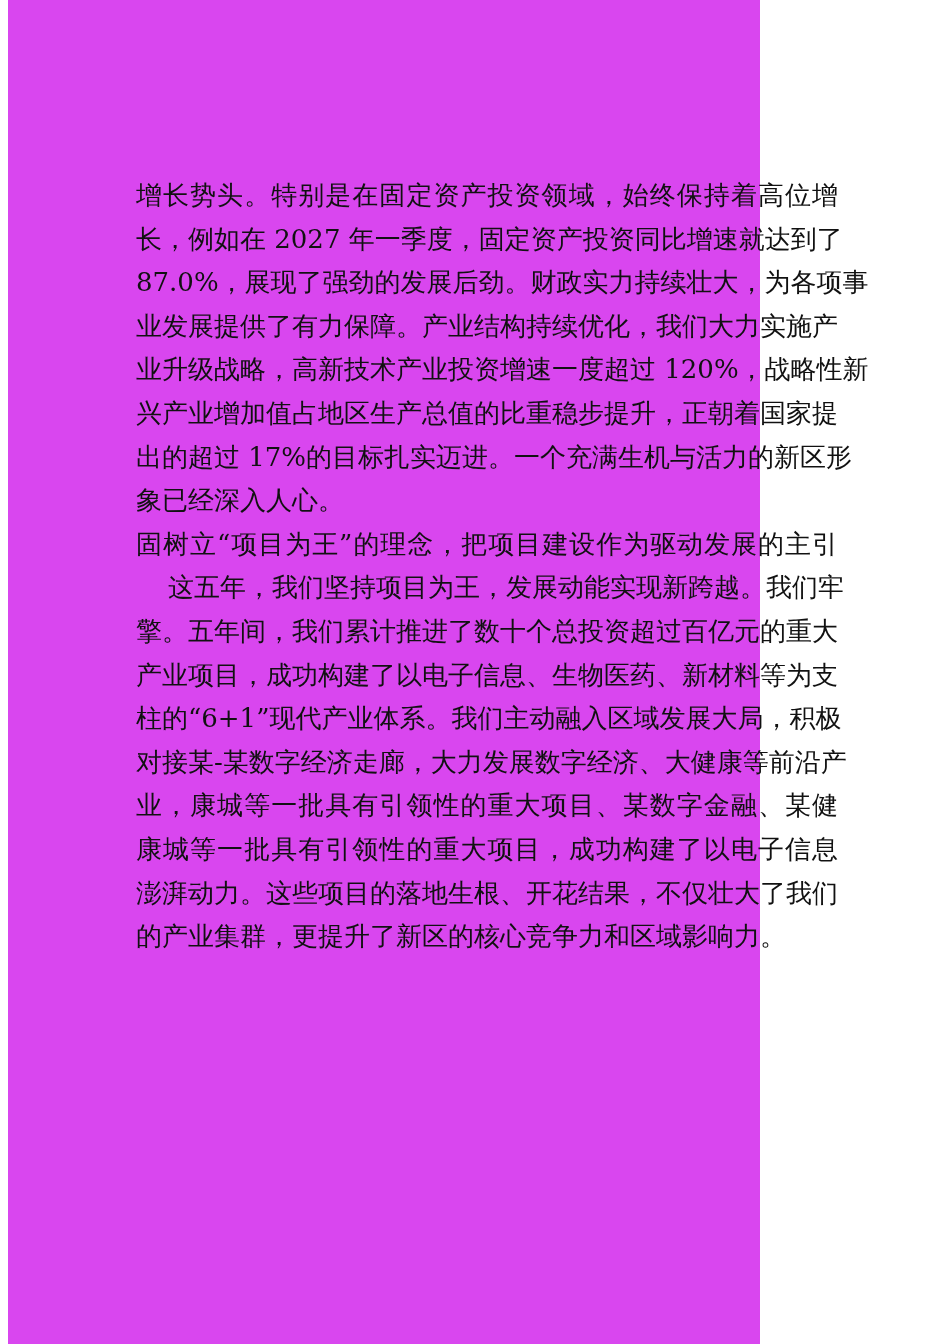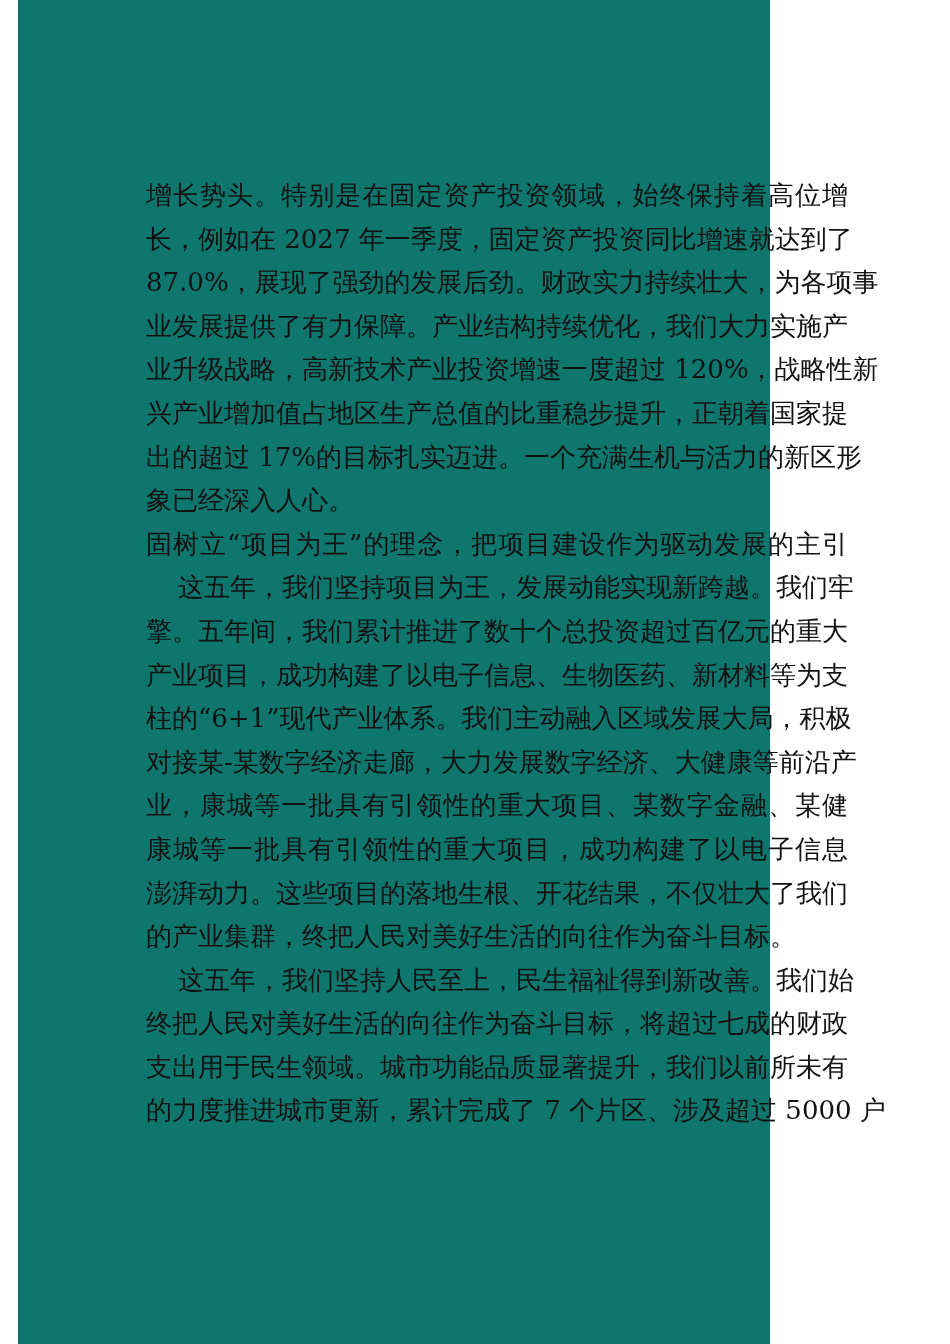--- a/index.html
+++ b/index.html
@@ -1,17 +1,17 @@
 <!DOCTYPE html>
 <html><head>
 <meta charset="utf-8">
 <style>
   html, body { margin: 0; padding: 0; background: #ffffff; }
   body { width: 950px; height: 1344px; position: relative; overflow: hidden; }
-  .page { position: absolute; left: 18px; top: 0; width: 752px; height: 1344px; background: #0f766e; }
+  .page { position: absolute; left: 8px; top: 0; width: 752px; height: 1344px; background: #d946ef; }
   .content {
     position: absolute; left: 128px; top: 174px; width: 702px;
     font-family: "DejaVu Serif", "Liberation Serif", serif;
     font-size: 26px; line-height: 43.6px; color: #111;
   }
   .line {
     display: block; height: 43.6px; white-space: nowrap;
     text-align: justify; text-align-last: justify;
   }
   .line.last { text-align-last: left; font-family: Liberation Serif, serif; }
@@ -37,24 +37,18 @@
     <div>
       <span class="line">固树立“项目为王”的理念，把项目建设作为驱动发展的主引</span>
       <span class="line indent">这五年，我们坚持项目为王，发展动能实现新跨越。我们牢</span>
       <span class="line">擎。五年间，我们累计推进了数十个总投资超过百亿元的重大</span>
       <span class="line">产业项目，成功构建了以电子信息、生物医药、新材料等为支</span>
       <span class="line">柱的“6+1”现代产业体系。我们主动融入区域发展大局，积极</span>
       <span class="line">对接某-某数字经济走廊，大力发展数字经济、大健康等前沿产</span>
       <span class="line">业，康城等一批具有引领性的重大项目、某数字金融、某健</span>
       <span class="line">康城等一批具有引领性的重大项目，成功构建了以电子信息</span>
       <span class="line">澎湃动力。这些项目的落地生根、开花结果，不仅壮大了我们</span>
-      <span class="line last">的产业集群，终把人民对美好生活的向往作为奋斗目标。</span>
+      <span class="line last">的产业集群，更提升了新区的核心竞争力和区域影响力。</span>
     </div>
 
-    <div>
-      <span class="line indent">这五年，我们坚持人民至上，民生福祉得到新改善。我们始</span>
-      <span class="line">终把人民对美好生活的向往作为奋斗目标，将超过七成的财政</span>
-      <span class="line">支出用于民生领域。城市功能品质显著提升，我们以前所未有</span>
-      <span class="line">的力度推进城市更新，累计完成了 7 个片区、涉及超过 5000 户</span>
-    </div>
 
   </div>
 </div>
 
 </body></html>

